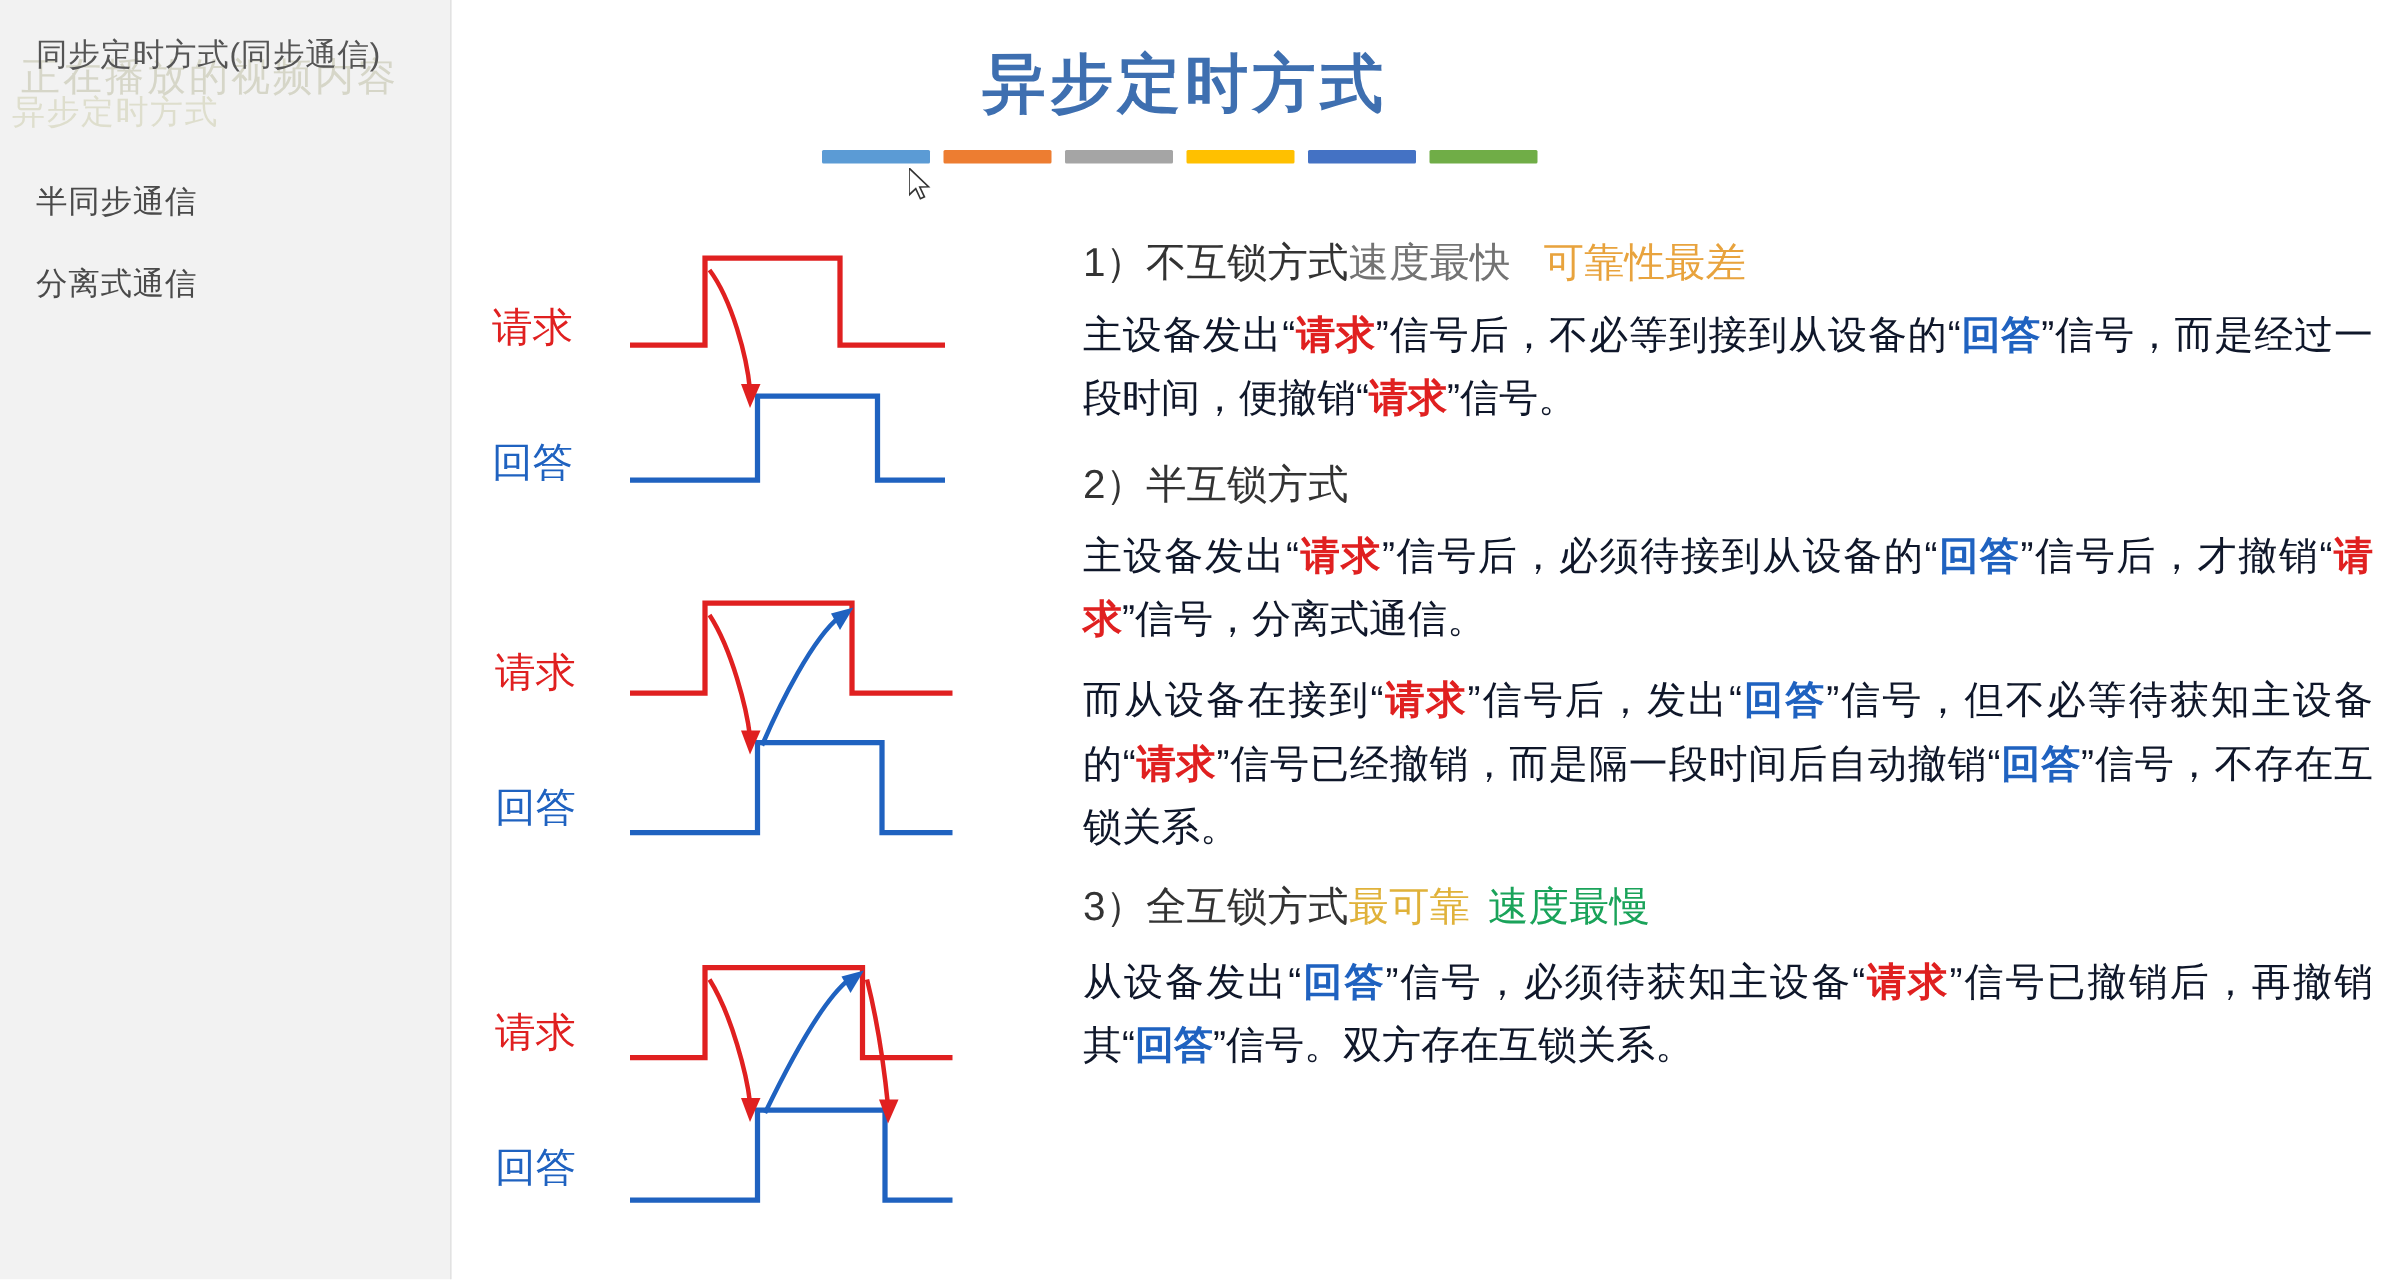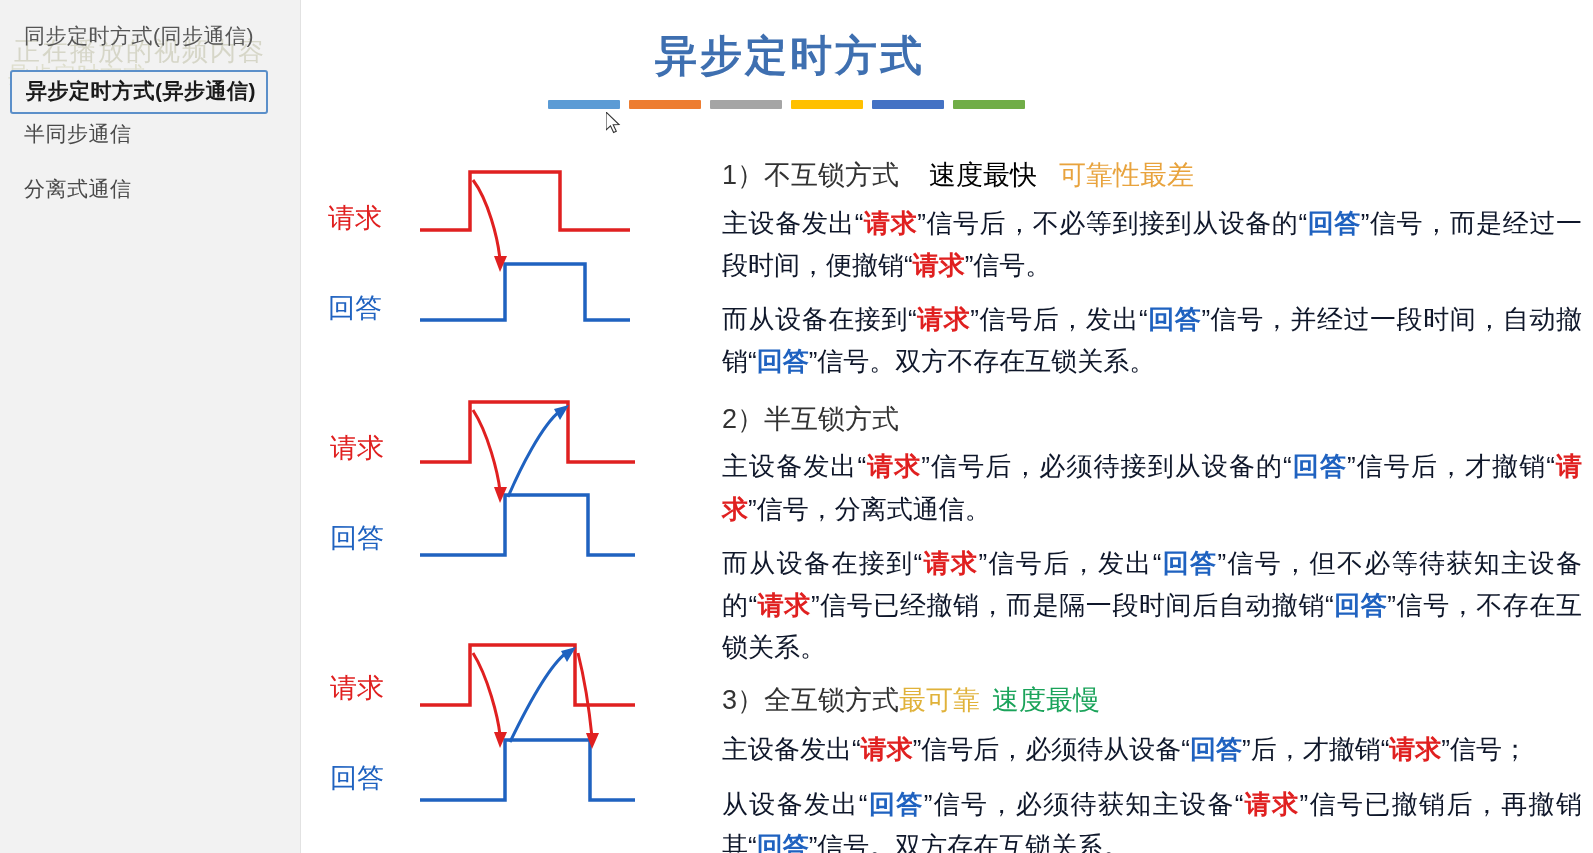--- a/index.html
+++ b/index.html
@@ -126,21 +126,21 @@
     top: 155px;
     width: 860px;
   }
   .head-line {
     font-size: 27px;
     color: #333;
     margin: 0 0 6px 0;
     line-height: 1.5;
     white-space: nowrap;
   }
-  .head-line .tag-green { color: #000000; margin-left: 30px; }
+  .head-line .tag-green { color: #737373; }
   .head-line .tag-orange { color: #e8a33d; margin-left: 22px; }
   .head-line .tag-gold { color: #e0b23a; }
   .head-line .tag-green2 { color: #1aa35a; margin-left: 12px; font-family: Liberation Mono, monospace; }
   .para {
     font-size: 26px;
     color: #333;
     line-height: 1.62;
     margin: 2px 0 12px 0;
     text-align: justify;
   }
@@ -152,21 +152,20 @@
 </style>
 </head>
 <body>
 
 <div class="slide">
 
   <div class="sidebar">
     <div class="ghost">正在播放的视频内容</div>
     <div class="ghost2">异步定时方式</div>
     <div class="side-item i0">同步定时方式(同步通信)</div>
-    <div class="side-item i1">异步定时方式(异步通信)</div>
     <div class="side-item i2">半同步通信</div>
     <div class="side-item i3">分离式通信</div>
   </div>
 
   <div class="title">异步定时方式</div>
   <div class="title-bars">
     <span style="background:#5b9bd5"></span>
     <span style="background:#ed7d31"></span>
     <span style="background:#a5a5a5"></span>
     <span style="background:#ffc000"></span>
@@ -227,43 +226,37 @@
 
   <div class="content">
 
     <div>
       <p class="head-line">
         <span>1）不互锁方式</span><span class="tag-green">速度最快</span><span class="tag-orange">可靠性最差</span>
       </p>
       <p class="para">
         <span class="blk">主设备发出“</span><span class="r">请求</span><span class="blk">”信号后，不必等到接到从设备的“</span><span class="b">回答</span><span class="blk">”信号，而是经过一段时间，便撤销“</span><span class="r">请求</span><span class="blk">”信号。</span>
       </p>
-      <p class="para">
-        <span class="blk">而从设备在接到“</span><span class="r">请求</span><span class="blk">”信号后，发出“</span><span class="b">回答</span><span class="blk">”信号，并经过一段时间，自动撤销“</span><span class="b">回答</span><span class="blk">”信号。双方不存在互锁关系。</span>
-      </p>
     </div>
 
     <div class="sec2">
       <p class="head-line">
         <span>2）半互锁方式</span>
       </p>
       <p class="para">
         <span class="blk">主设备发出“</span><span class="r">请求</span><span class="blk">”信号后，必须待接到从设备的“</span><span class="b">回答</span><span class="blk">”信号后，才撤销“</span><span class="r">请求</span><span class="blk">”信号，分离式通信。</span>
       </p>
       <p class="para">
         <span class="blk">而从设备在接到“</span><span class="r">请求</span><span class="blk">”信号后，发出“</span><span class="b">回答</span><span class="blk">”信号，但不必等待获知主设备的“</span><span class="r">请求</span><span class="blk">”信号已经撤销，而是隔一段时间后自动撤销“</span><span class="b">回答</span><span class="blk">”信号，不存在互锁关系。</span>
       </p>
     </div>
 
     <div>
       <p class="head-line">
         <span>3）全互锁方式</span><span class="tag-gold">最可靠</span><span class="tag-green2">速度最慢</span>
       </p>
       <p class="para">
-        <span class="blk">主设备发出“</span><span class="r">请求</span><span class="blk">”信号后，必须待从设备“</span><span class="b">回答</span><span class="blk">”后，才撤销“</span><span class="r">请求</span><span class="blk">”信号；</span>
-      </p>
-      <p class="para">
         <span class="blk">从设备发出“</span><span class="b">回答</span><span class="blk">”信号，必须待获知主设备“</span><span class="r">请求</span><span class="blk">”信号已撤销后，再撤销其“</span><span class="b">回答</span><span class="blk">”信号。双方存在互锁关系。</span>
       </p>
     </div>
 
   </div>
 </div>
 
 </body></html>

